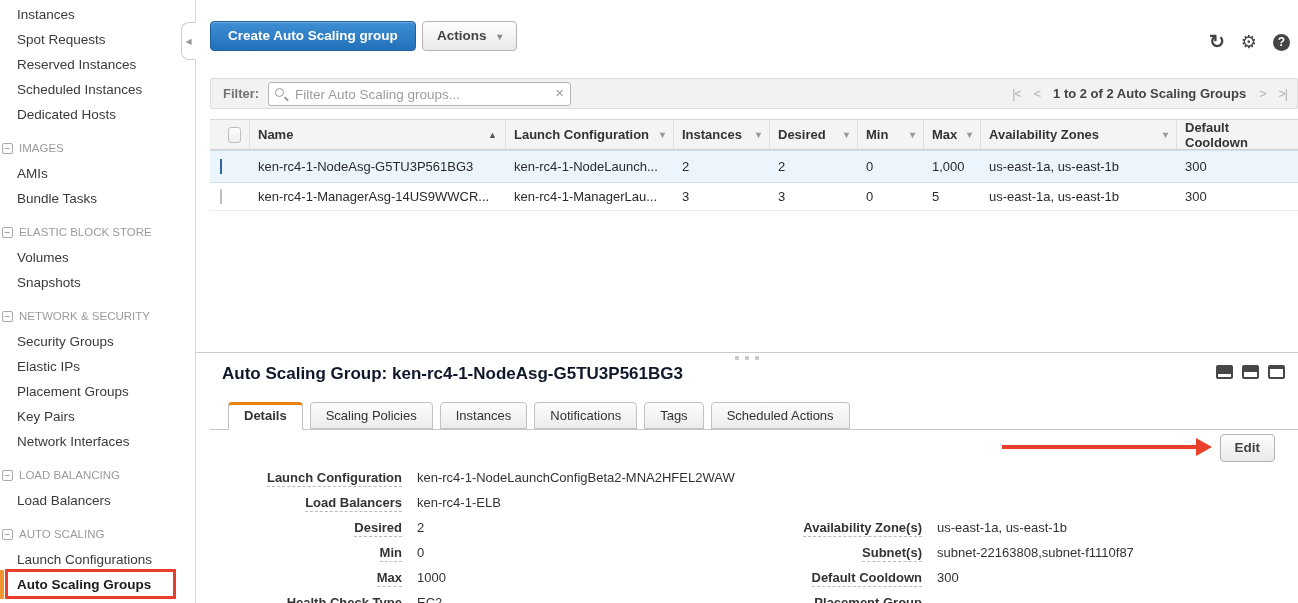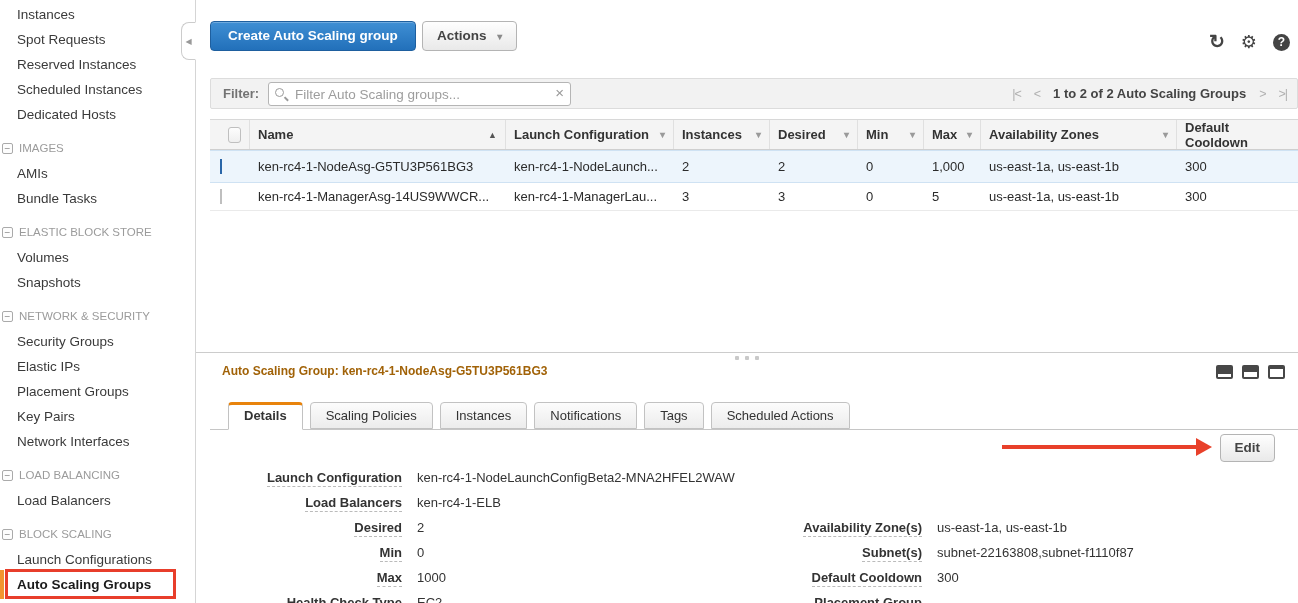--- a/index.html
+++ b/index.html
@@ -83,21 +83,21 @@
         background:linear-gradient(#fdfdfd,#efefef); margin-left:10px; cursor:pointer; }
   .cb.checked { background:linear-gradient(#58a0dc,#2e6eb8); border-color:#2a66a8; }
 
   
   .divider { position:absolute; left:0; right:0; top:352px; border-top:1px solid #ccc; }
   .dots { position:absolute; top:356px; left:50%; transform:translateX(-50%); display:flex; gap:6px;
           cursor:row-resize; }
   .dot { width:4px; height:4px; background:#c9c9c9; border-radius:1px; }
 
   
-  .panel-title { position:absolute; left:26px; top:364px; font-weight:bold; font-size:12px; color:#a16207; }
+  .panel-title { position:absolute; left:26px; top:364px; font-weight:bold; font-size:17px; color:#0f172a; }
   .pane-icons { position:absolute; right:13px; top:365px; display:flex; gap:9px; }
   .pane-ic { width:17px; height:14px; background:#474747; border-radius:2px; position:relative; cursor:pointer; }
   .pane-ic .bar { position:absolute; left:2px; right:2px; bottom:2px; background:#fff; }
   .b3{height:3px;} .b5{height:5px;} .b8{height:8px;}
 
   .tabs { position:absolute; left:32px; top:402px; display:flex; gap:7px; z-index:4; }
   .tab { height:27px; line-height:25px; padding:0 15px; background:linear-gradient(#fcfcfc,#ececec);
          border:1px solid #c2c2c2; border-radius:4px 4px 0 0; color:#333; cursor:pointer; }
   .tab.active { background:#fff; border-top:3px solid #e8830c; border-bottom:1px solid #fff;
                 font-weight:bold; height:28px; line-height:22px; }
@@ -155,21 +155,21 @@
     <div class="nav-item">Network Interfaces</div>
 
     <div class="nav-section">
       <span class="minus-box">−</span>
       <span>LOAD BALANCING</span>
     </div>
     <div class="nav-item">Load Balancers</div>
 
     <div class="nav-section">
       <span class="minus-box">−</span>
-      <span>BLOCK SCALING</span>
+      <span>AUTO SCALING</span>
     </div>
     <div class="nav-item">Launch Configurations</div>
     <div class="nav-item selected">
       <span class="sel-bar"></span>
       <span>Auto Scaling Groups</span>
       <span class="ann-box"></span>
     </div>
   </div>
   <div class="collapse-tab">
     <span>◀</span>

